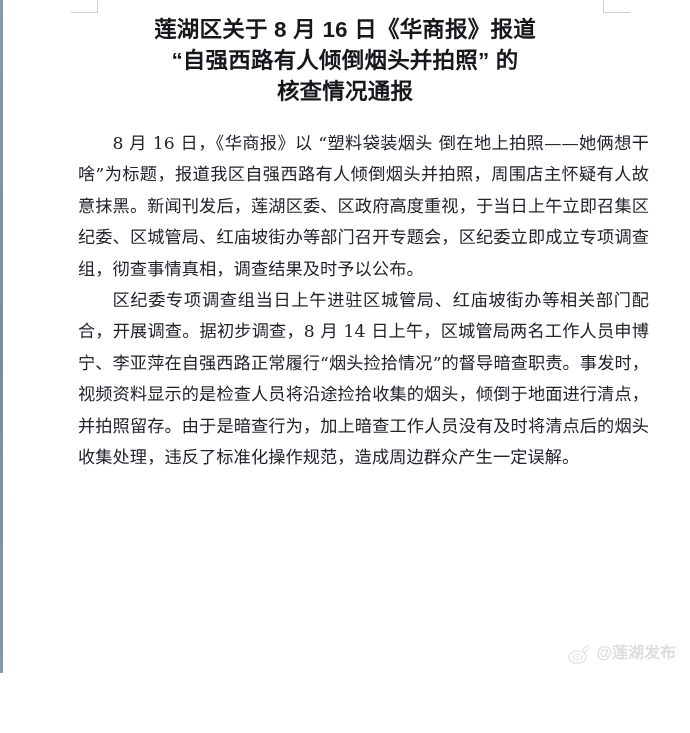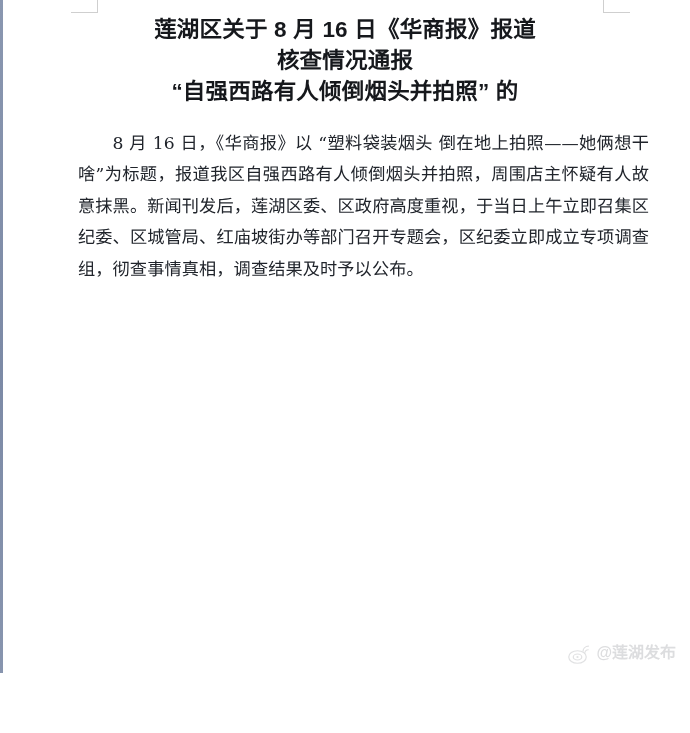--- a/index.html
+++ b/index.html
@@ -114,26 +114,27 @@
 
 <div id="document-page">
 
   <div id="left-edge-stripe"></div>
 
   <div id="corner-bracket-left" class="corner-bracket"></div>
   <div id="corner-bracket-right" class="corner-bracket"></div>
 
   <h1 id="document-title">
     <span class="title-line">莲湖区关于 8 月 16 日《华商报》报道</span>
+    <span class="title-line">“自强西路有人倾倒烟头并拍照” 的</span>
     <span class="title-line">核查情况通报</span>
-    <span class="title-line">“自强西路有人倾倒烟头并拍照” 的</span>
   </h1>
 
   <div id="document-body">
     <p class="body-paragraph">8 月 16 日，《华商报》以 “塑料袋装烟头 倒在地上拍照——她俩想干啥”为标题，报道我区自强西路有人倾倒烟头并拍照，周围店主怀疑有人故意抹黑。新闻刊发后，莲湖区委、区政府高度重视，于当日上午立即召集区纪委、区城管局、红庙坡街办等部门召开专题会，区纪委立即成立专项调查组，彻查事情真相，调查结果及时予以公布。</p>
+    <p class="body-paragraph">区纪委专项调查组当日上午进驻区城管局、红庙坡街办等相关部门配合，开展调查。据初步调查，8 月 14 日上午，区城管局两名工作人员申博宁、李亚萍在自强西路正常履行“烟头捡拾情况”的督导暗查职责。事发时，视频资料显示的是检查人员将沿途捡拾收集的烟头，倾倒于地面进行清点，并拍照留存。由于是暗查行为，加上暗查工作人员没有及时将清点后的烟头收集处理，违反了标准化操作规范，造成周边群众产生一定误解。</p>
   </div>
 
   <div id="weibo-watermark">
     <svg id="weibo-eye-icon" viewBox="0 0 46 38" aria-hidden="true">
       <ellipse cx="19" cy="24" rx="17.5" ry="12.5" fill="none" stroke="#9a9ca1" stroke-width="2.4"></ellipse>
       <ellipse cx="19" cy="24" rx="8.5" ry="6" fill="none" stroke="#9a9ca1" stroke-width="2.4"></ellipse>
       <circle cx="19" cy="24" r="2.2" fill="#9a9ca1"></circle>
       <path d="M30 12.5 A11 11 0 0 1 41 2.2" fill="none" stroke="#9a9ca1" stroke-width="2.4" stroke-linecap="round"></path>
       <path d="M33.5 17 A7 7 0 0 1 40.5 9.5" fill="none" stroke="#9a9ca1" stroke-width="2.2" stroke-linecap="round"></path>
     </svg>

